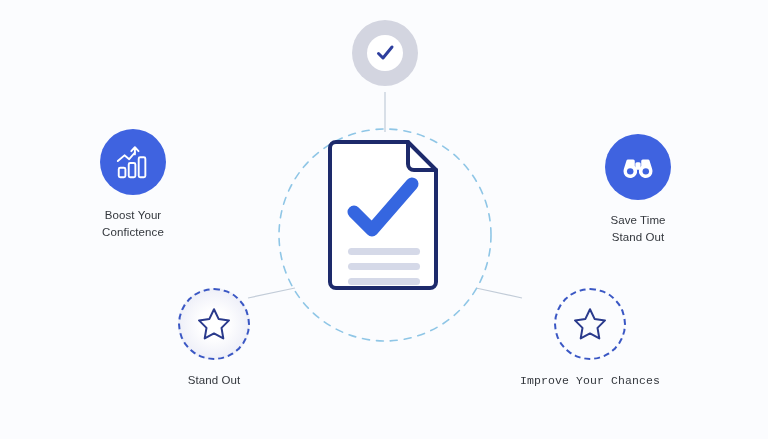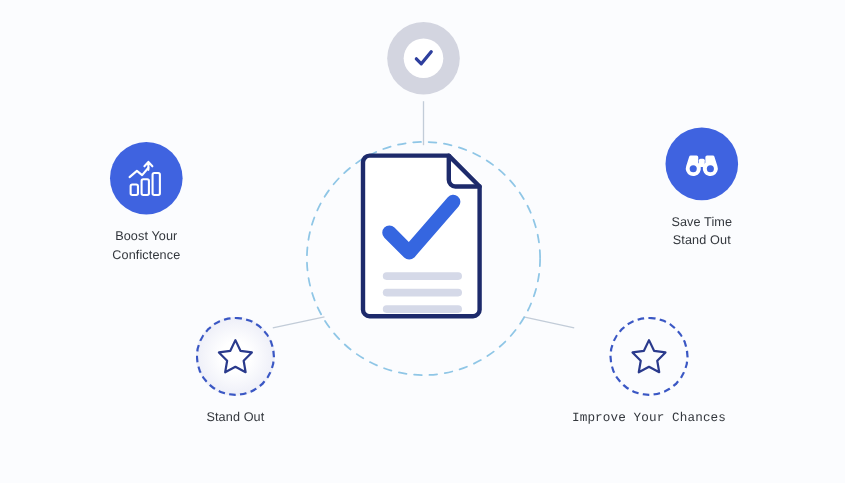--- a/index.html
+++ b/index.html
@@ -104,21 +104,21 @@
   #center-doc {
     position: absolute;
     left: 50%;
     top: 50%;
     transform: translate(-50%, -50%);
   }
 
   
   #node-top     { left: 352px; top: 20px; }
   #node-left    { left: 100px; top: 129px; }
-  #node-right   { left: 605px; top: 116px; }
+  #node-right   { left: 605px; top: 134px; }
   #node-bl      { left: 178px; top: 288px; }
   #node-br      { left: 520px; top: 288px; font-family: Liberation Mono, monospace; }
 
   #node-left .node-label,
   #node-right .node-label { margin-top: 12px; }
   #node-bl .node-label,
   #node-br .node-label { margin-top: 12px; }
 </style>
 </head>
 <body>

